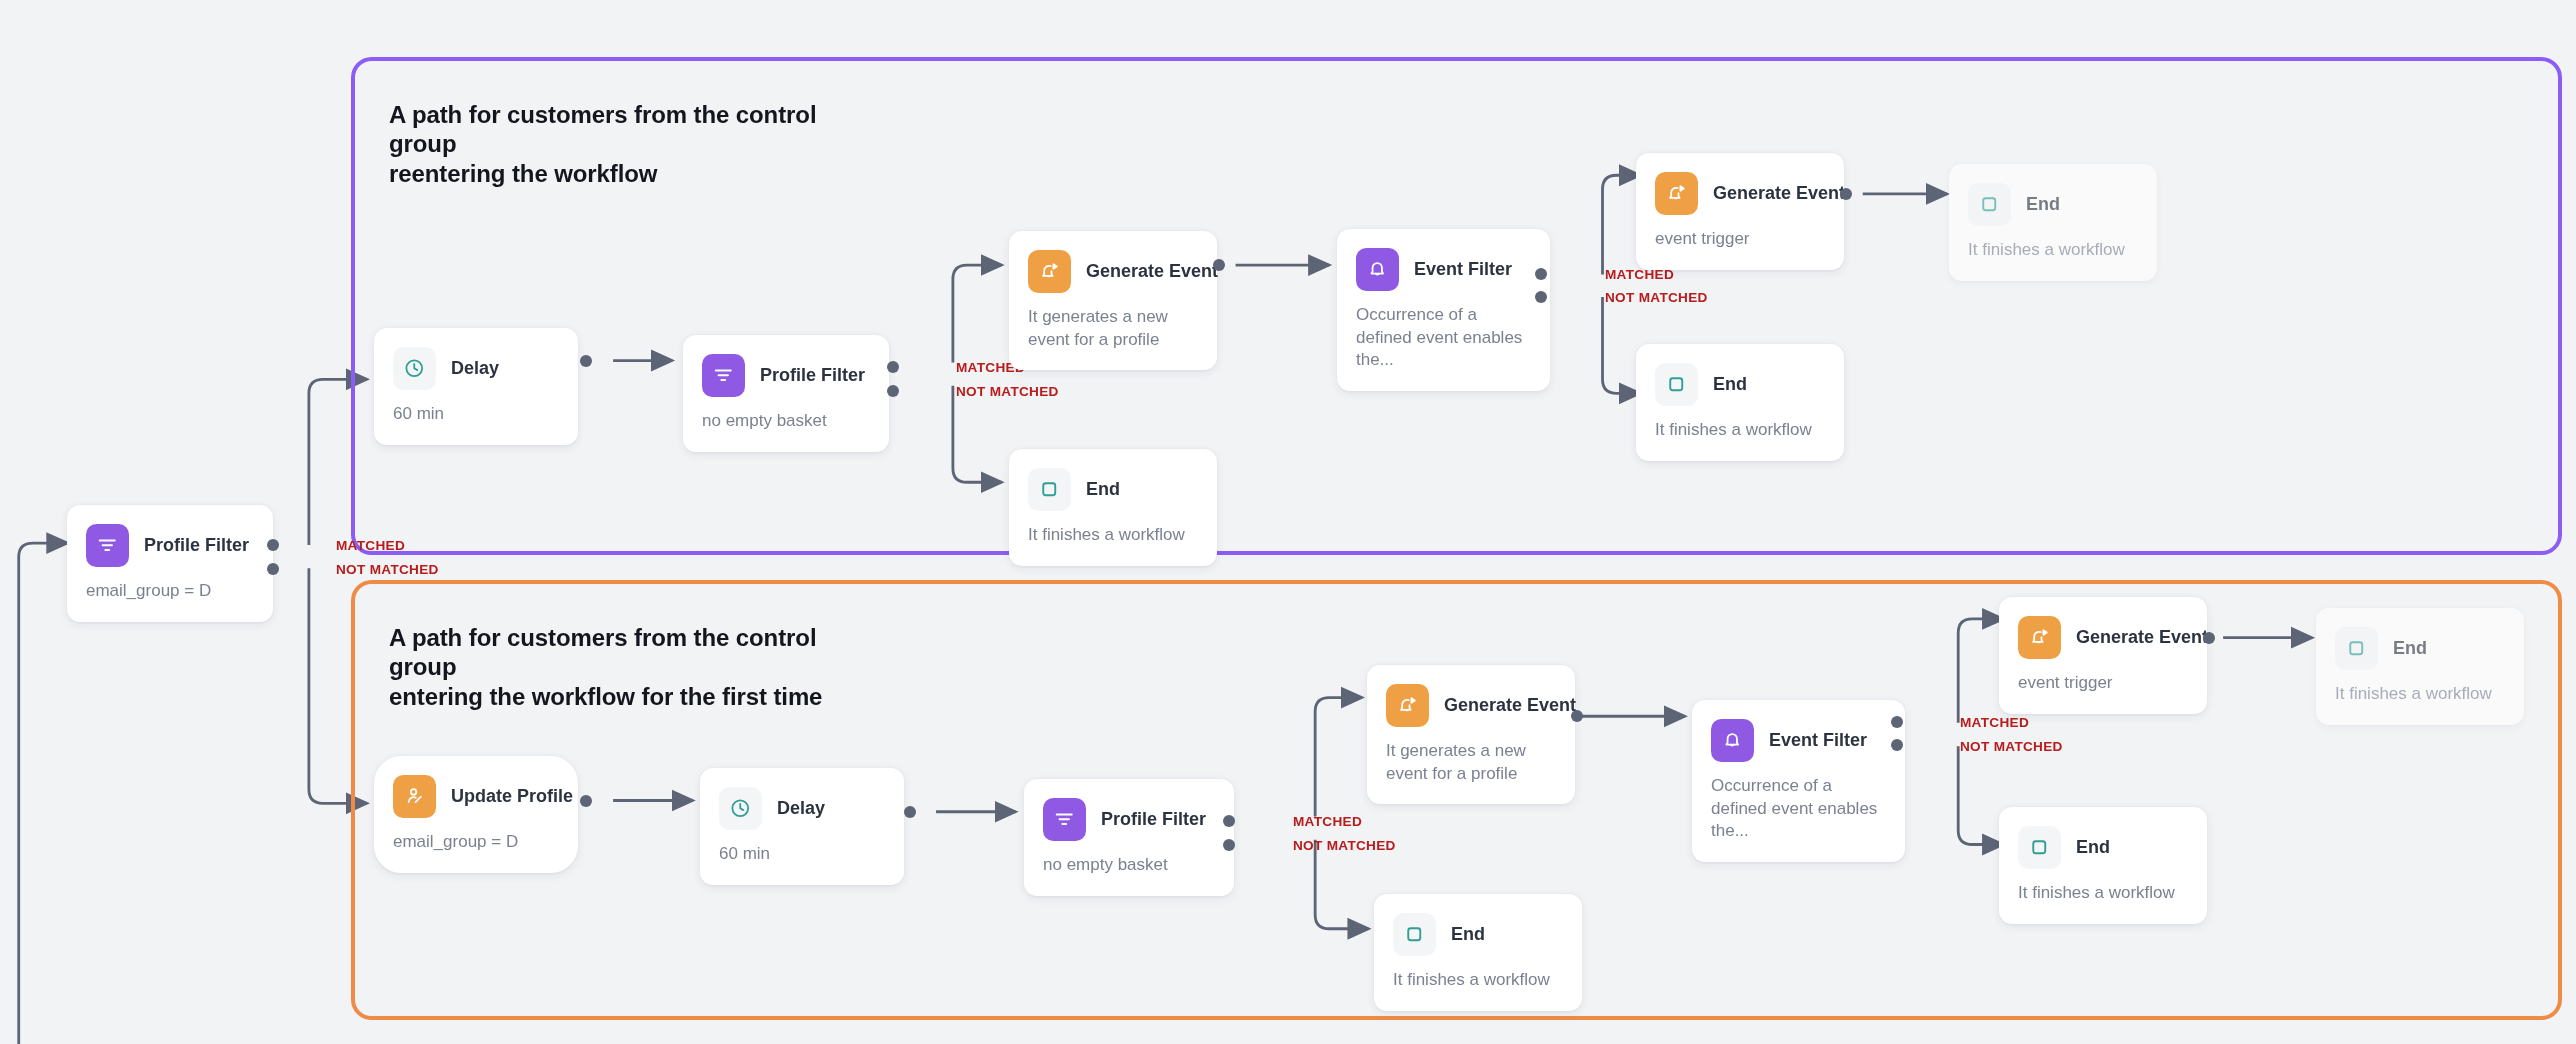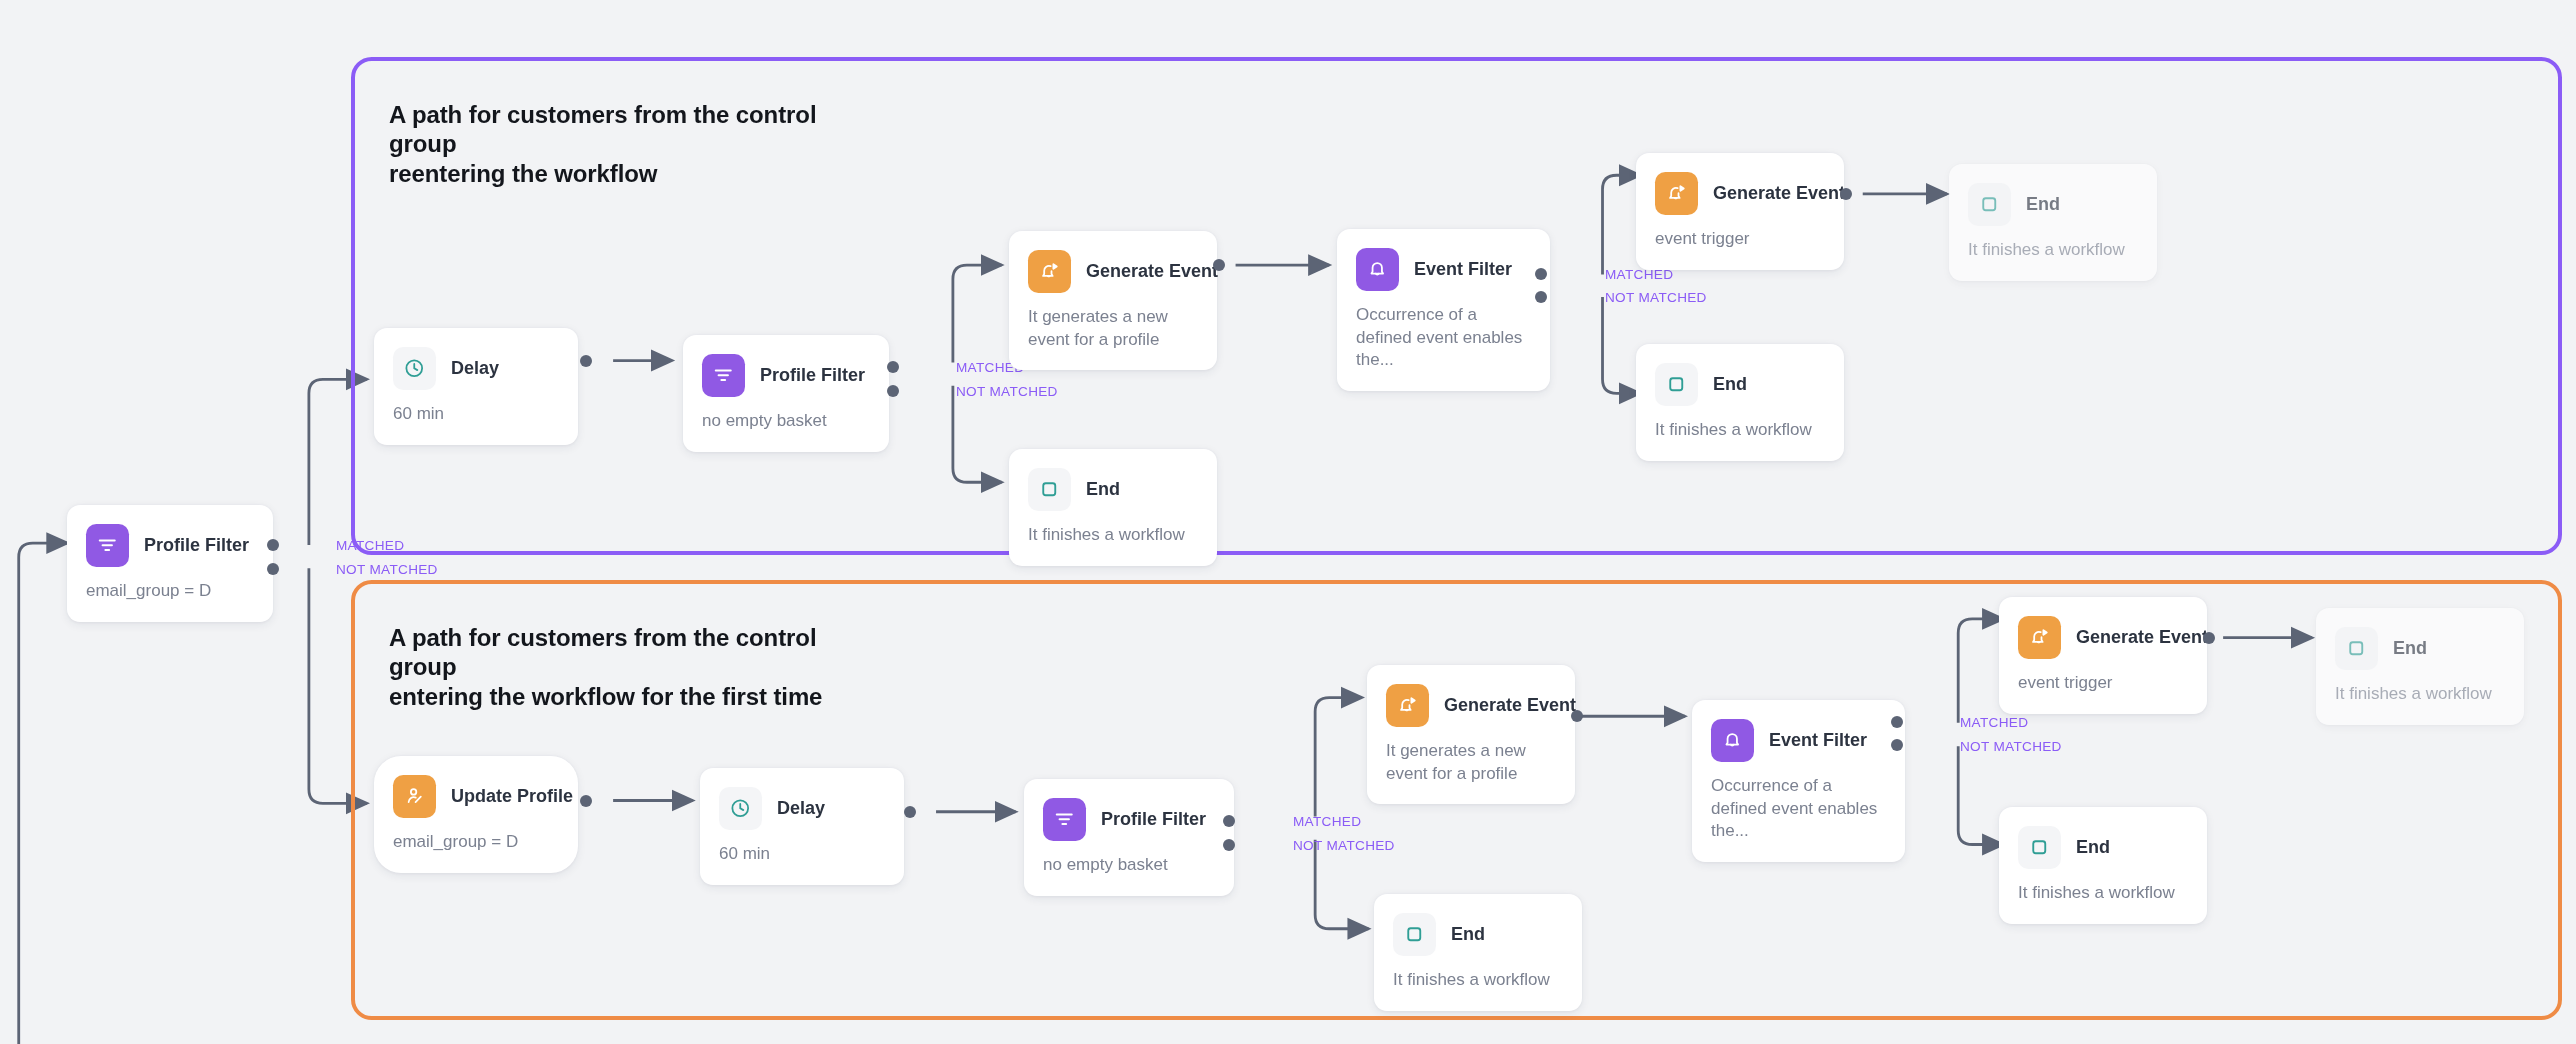--- a/index.html
+++ b/index.html
@@ -68,22 +68,22 @@
   
   .port {
     position: absolute;
     width: 12px; height: 12px;
     border-radius: 50%;
     background: #5c6475;
   }
   .port-label {
     position: absolute;
     font-size: 13.6px;
-    font-weight: normal;
-    color: #8b5cf6;
+    font-weight: bold;
+    color: #b91c1c;
     letter-spacing: 0.3px;
     white-space: nowrap;
     padding-left: 46px;
   }
 
   
   #edges { position: absolute; inset: 0; width: 2576px; height: 1045px; pointer-events: none; }
   .edge { fill: none; stroke: #5c6475; stroke-width: 3; }
   .arrowhead { fill: #5c6475; }
 </style>

